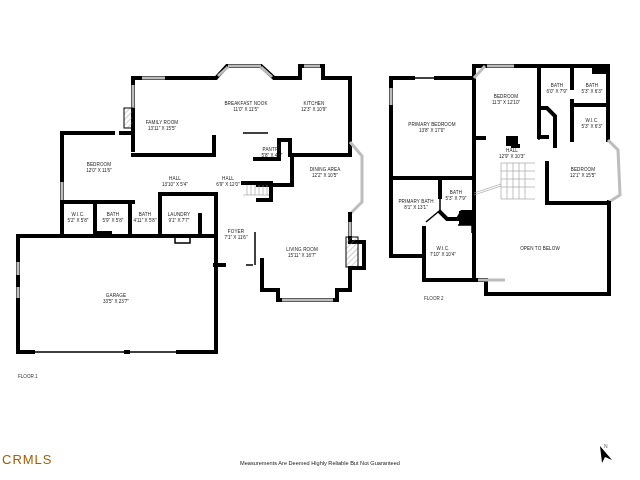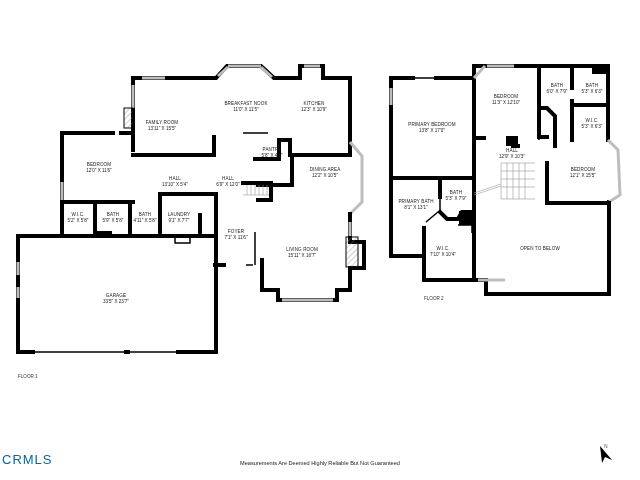--- a/index.html
+++ b/index.html
@@ -7,21 +7,21 @@
   svg.plan { position:absolute; left:0; top:0; }
   .wall { stroke:#000; stroke-width:4; fill:none; stroke-linecap:square; }
   .thin { stroke:#000; stroke-width:1.5; fill:none; }
   .win { stroke:#bdbdbd; stroke-width:3; fill:none; }
   .room-name { font-size:4.6px; fill:#222; text-anchor:middle; letter-spacing:0.1px; }
   .room-dim { font-size:4.6px; fill:#222; text-anchor:middle; }
   .floor-label { font-size:4.6px; fill:#333; }
   .stairs line { stroke:#999; stroke-width:0.6; }
   .hatch { fill:url(#hatch); stroke:#000; stroke-width:1; }
   .disclaimer { position:absolute; left:0; width:640px; top:460px; text-align:center; font-size:5.6px; color:#222; }
-  .logo { position:absolute; left:2px; top:452px; font-size:13px; color:#0369a1; letter-spacing:1px; font-weight:300; }
+  .logo { position:absolute; left:2px; top:452px; font-size:13px; color:#a16207; letter-spacing:1px; font-weight:300; }
   .north { position:absolute; left:598px; top:444px; }
   .north-n { position:absolute; left:604px; top:443px; font-size:5px; color:#555; }
 </style>
 </head>
 <body>
 
 <svg class="plan" width="640" height="480" viewBox="0 0 640 480" xmlns="http://www.w3.org/2000/svg">
   <defs>
     <pattern id="hatch" width="4" height="4" patternUnits="userSpaceOnUse" patternTransform="rotate(45)">
       <line x1="0" y1="0" x2="0" y2="4" stroke="#888" stroke-width="0.8"></line>

